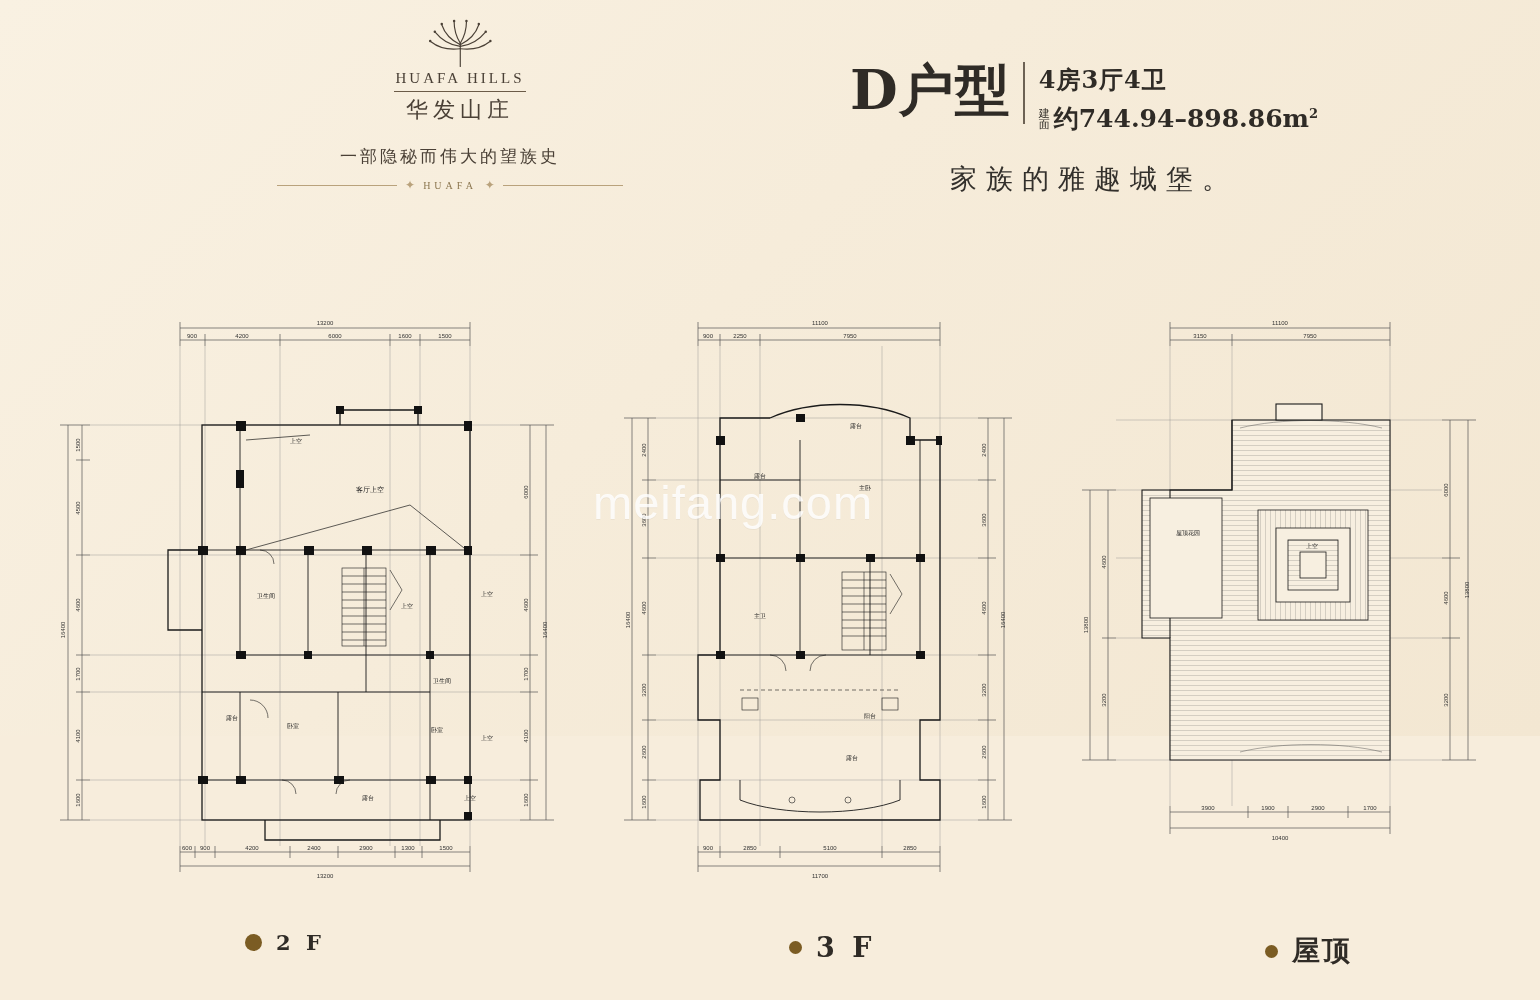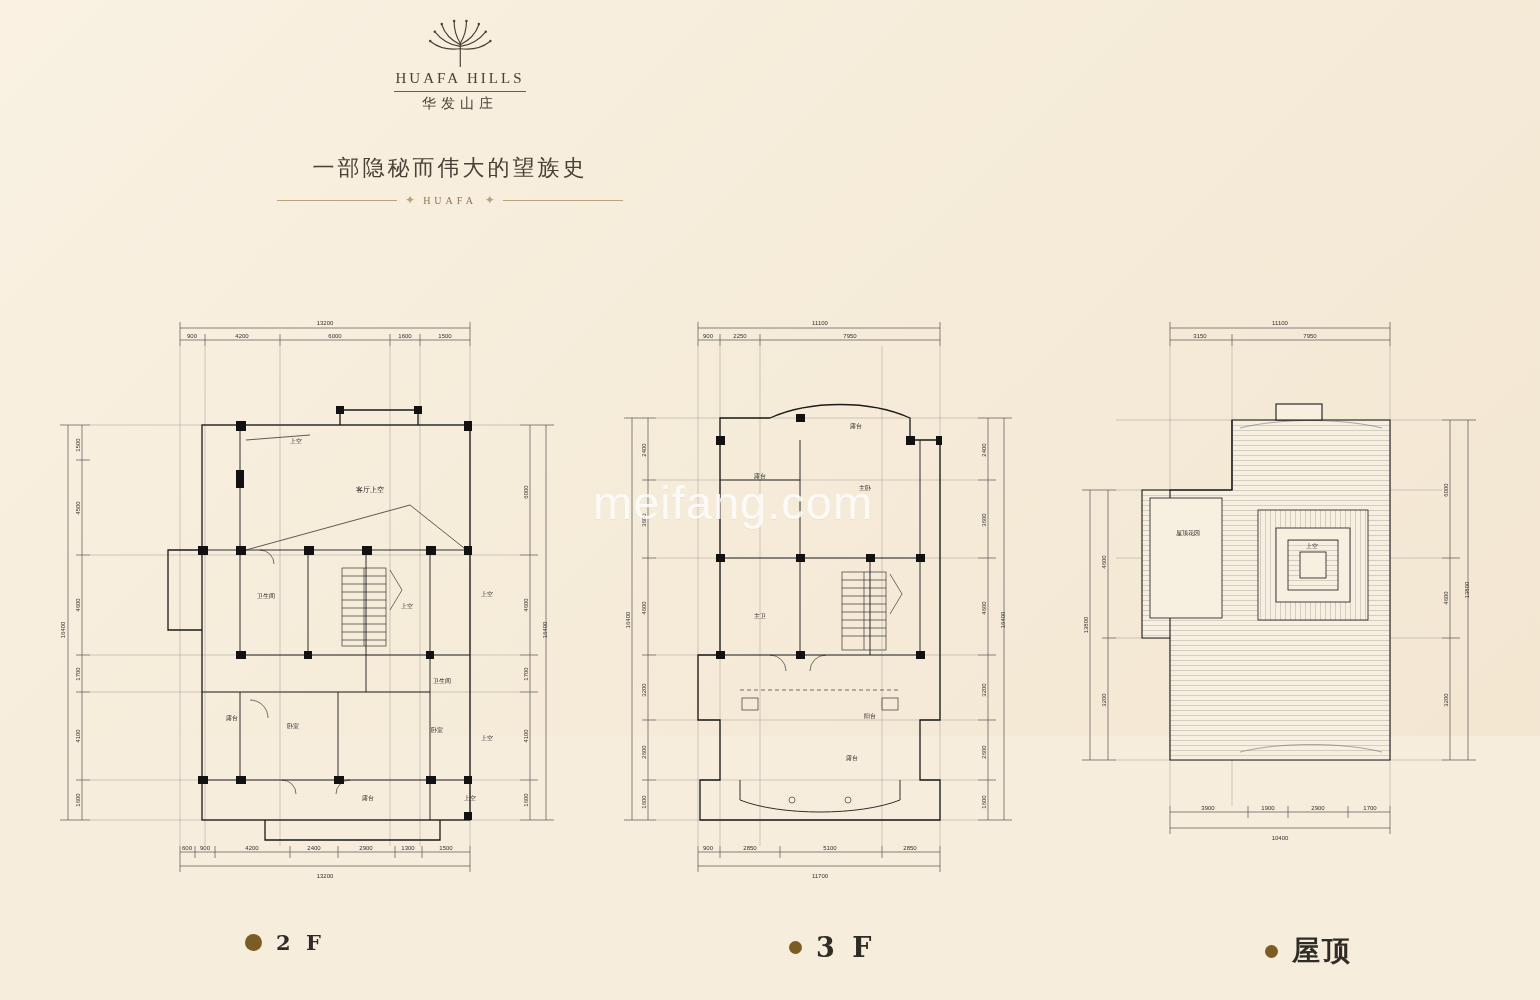--- a/index.html
+++ b/index.html
@@ -12,26 +12,26 @@
     position:relative;
   }
   .page{position:relative;width:1540px;height:736px;
     background:linear-gradient(135deg,#f9f1e2 0%,#f6ecda 45%,#f3e7d2 100%);}
 
   
   .logo-wrap{position:absolute;left:370px;top:14px;width:180px;text-align:center;}
   .logo-tree{height:54px;display:block;margin:0 auto;}
   .logo-en{font-family:"Liberation Serif", serif;font-size:15px;letter-spacing:3px;color:#4a4036;margin-top:2px;}
   .logo-rule{width:132px;height:1px;background:#6b5b48;margin:4px auto 3px;}
-  .logo-cn{font-family:"DejaVu Serif", serif;font-size:14px;letter-spacing:5px;color:#4a4036;}
+  .logo-cn{font-family:"DejaVu Serif", serif;font-size:22px;letter-spacing:5px;color:#4a4036;}
 
   .slogan{position:absolute;left:215px;top:145px;width:470px;text-align:center;}
   .slogan-main{font-family:"DejaVu Serif", serif;font-size:44px;font-weight:bold;letter-spacing:4px;color:#33302c;white-space:nowrap;}
   .slogan-main .sep{font-size:22px;color:#a58b55;vertical-align:middle;padding:0 6px;}
-  .slogan-sub{font-family:Liberation Mono, monospace;font-size:22px;letter-spacing:3px;color:#4a4036;margin-top:8px;}
+  .slogan-sub{font-family:Liberation Mono, monospace;font-size:17px;letter-spacing:3px;color:#4a4036;}
   .legend-line{margin-top:10px;display:flex;align-items:center;justify-content:center;gap:8px;}
   .legend-line .ln{height:1px;background:#b9a27c;flex:0 0 120px;}
   .legend-line .lbl{font-family:"Liberation Serif", serif;font-size:10px;letter-spacing:4px;color:#8c7750;}
   .legend-line .orn{color:#b9a27c;font-size:12px;}
 
   .type-block{position:absolute;left:850px;top:62px;width:520px;}
   .type-row{display:flex;align-items:flex-start;}
   .type-code{font-family:"DejaVu Serif", serif;font-size:55px;font-weight:bold;line-height:1;color:#2f2b26;letter-spacing:1px;}
   .type-div{width:2px;height:62px;background:#6d6254;margin:0 14px 0 12px;}
   .type-right{padding-top:2px;}
@@ -95,20 +95,37 @@
     <div class="slogan-sub">一部隐秘而伟大的望族史</div>
     <div class="legend-line">
       <span class="ln"></span>
       <span class="orn">✦</span>
       <span class="lbl">HUAFA</span>
       <span class="orn">✦</span>
       <span class="ln"></span>
     </div>
   </div>
 
+  <div class="type-block">
+    <div class="type-row">
+      <div class="type-code">D户型</div>
+      <div class="type-div"></div>
+      <div class="type-right">
+        <div class="type-rooms">4房3厅4卫</div>
+        <div class="type-area">
+          <div class="area-tag">
+            <span>建</span>
+            <span>面</span>
+          </div>
+          <div class="area-val"><span>约</span><span>744.94–898.86m</span><sup>2</sup></div>
+        </div>
+      </div>
+    </div>
+    <div class="type-tag">家族的雅趣城堡。</div>
+  </div>
 
   <div class="plan" style="left:50px;top:300px;">
     <svg width="520" height="610" viewBox="0 0 520 610">
       <g stroke="#2b2b2b" stroke-width="0.7" fill="none" font-family="Liberation Sans, sans-serif" font-size="6">
 
         <g stroke="#555">
           <line x1="130" y1="28" x2="420" y2="28"></line>
           <line x1="130" y1="40" x2="420" y2="40"></line>
           <line x1="130" y1="22" x2="130" y2="46"></line>
             <line x1="155" y1="34" x2="155" y2="46"></line>

